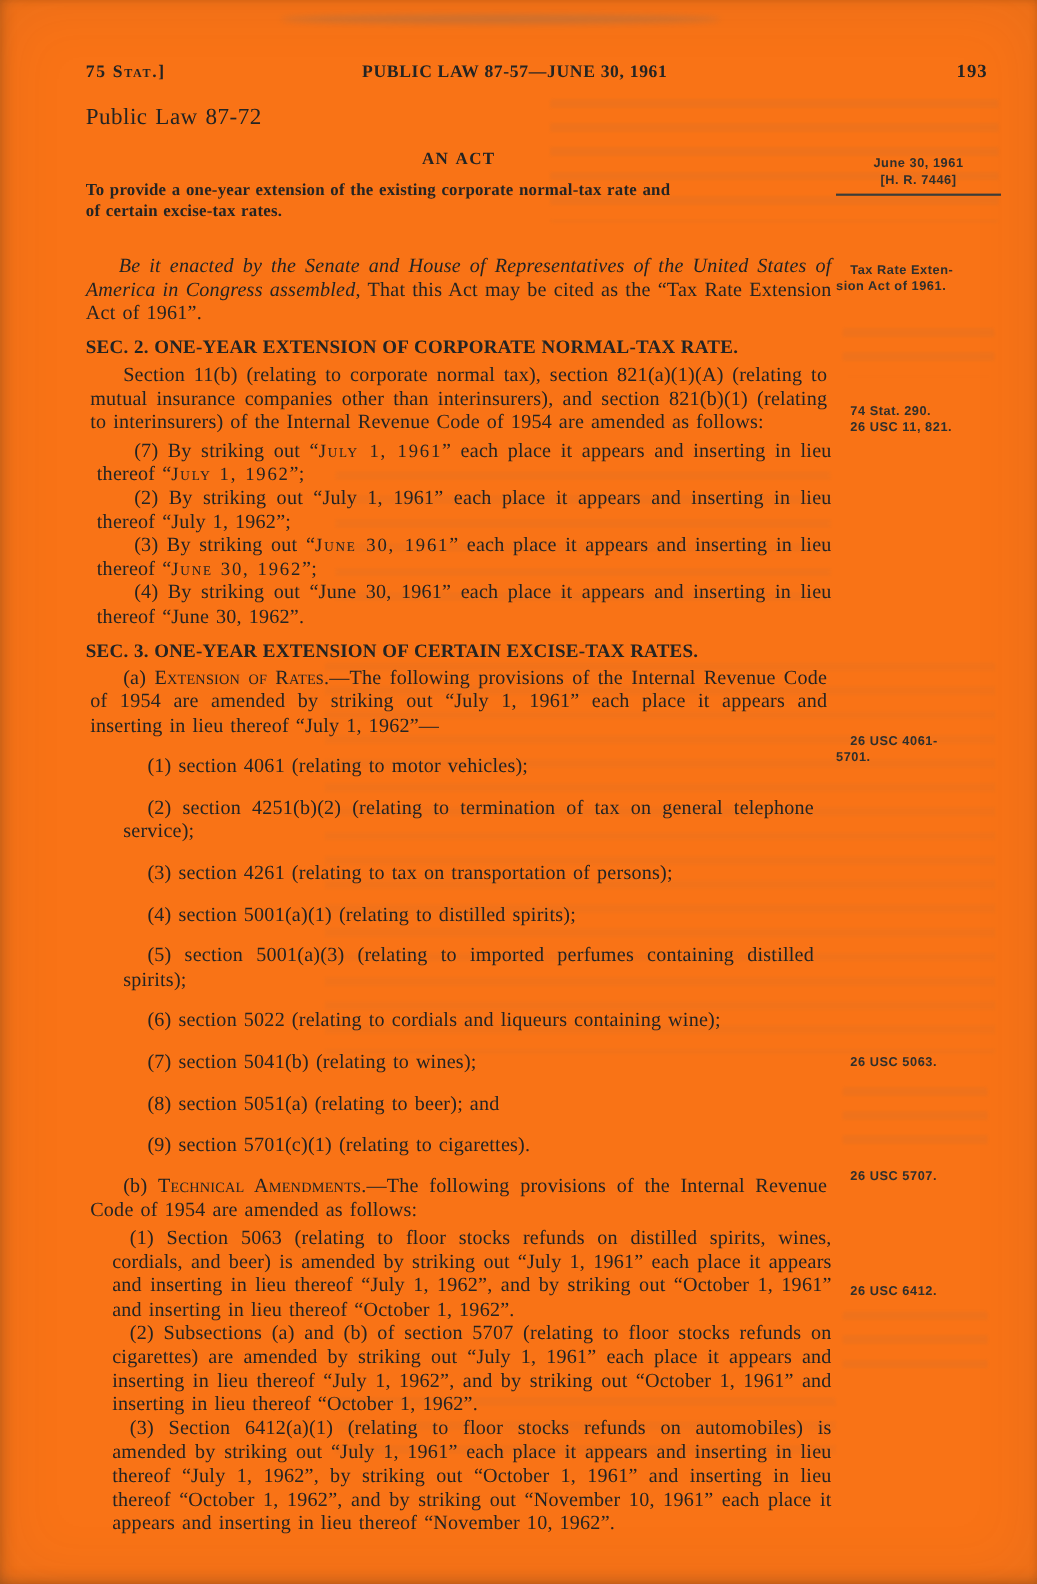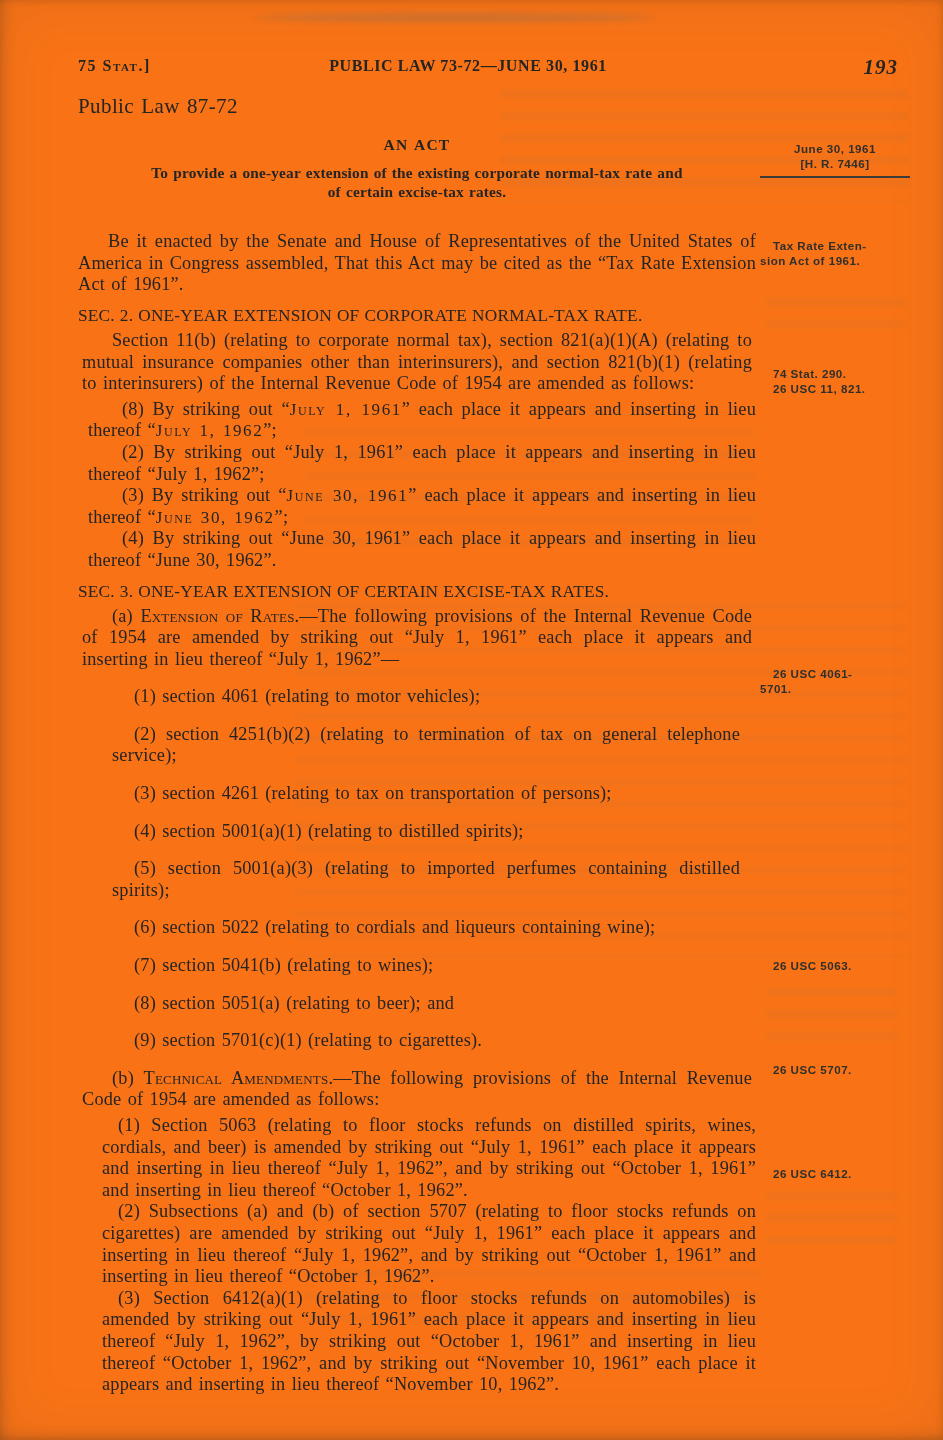--- a/index.html
+++ b/index.html
@@ -17,34 +17,34 @@
       inset 0 -10px 14px -8px rgba(40,40,36,.25),
       inset 0 6px 10px -6px rgba(40,40,36,.12);
   }
   
   .running-head{
     position:absolute;left:78px;top:57px;width:828px;
     font-size:16px;font-weight:700;letter-spacing:.5px;
   }
   .rh-left{position:absolute;left:0;top:0;font-variant:small-caps;letter-spacing:1.5px;}
   .rh-center{position:absolute;left:90px;width:600px;top:0;text-align:center;letter-spacing:.6px;}
-  .rh-page{position:absolute;right:8px;top:-2px;font-size:21px;letter-spacing:1px;font-style:italic;}
+  .rh-page{position:absolute;right:8px;top:-2px;font-size:17px;letter-spacing:1px;}
   
   .main-col{
     position:absolute;left:78px;top:96px;width:678px;z-index:2;
     font-size:18.3px;line-height:21.6px;text-align:justify;
     letter-spacing:.2px;word-spacing:1.5px;
   }
   .law-name{font-size:21px;font-weight:400;letter-spacing:.4px;margin:0 0 16px 0;text-align:left;}
   .an-act{text-align:center;font-weight:700;font-size:15.5px;letter-spacing:1.2px;margin:10px 0 8px 0;}
-  .purpose{text-align:center;font-weight:700;font-size:15.3px;line-height:19px;letter-spacing:.2px;word-spacing:1px;margin:0 0 30px 0;}
+  .purpose{text-align:left;font-weight:700;font-size:15.3px;line-height:19px;letter-spacing:.2px;word-spacing:1px;margin:0 0 30px 0;}
   .para{margin:4px;text-indent:30px;}
   .enacting{margin:0 0 4px 0;}
-  .enacting .it{}
-  .sec-heading{font-weight:400;font-size:17.3px;letter-spacing:.2px;line-height:21px;
+  .enacting .it{font-style:italic;}
+  .sec-heading{font-weight:700;font-size:17.3px;letter-spacing:.2px;line-height:21px;
     margin:9px 0 2px 0;text-indent:0;text-align:left;word-spacing:.5px;}
   .sc{font-variant:small-caps;}
   .sc-sp{font-variant:small-caps;letter-spacing:1.6px;font-size:.93em;}
   .sec2-item{margin:0;padding-left:10px;text-indent:34px;}
   .sec3a-item{margin:16px;padding-left:18px;text-indent:22px;}
   .sec3b-item{margin:0;padding-left:24px;text-indent:16px;}
   
   .note{
     position:absolute;left:760px;width:150px;z-index:2;
     font-family:"Liberation Sans","DejaVu Sans",sans-serif;
@@ -74,40 +74,40 @@
   <div class="ghost" style="top:90px;left:500px;width:408px;height:112px;"></div>
   <div class="ghost" style="top:298px;left:766px;width:138px;height:44px;"></div>
   <div class="ghost" style="top:428px;left:305px;width:450px;height:132px;opacity:.09;"></div>
   <div class="ghost" style="top:602px;left:295px;width:610px;height:356px;opacity:.08;"></div>
   <div class="ghost" style="top:988px;left:766px;width:132px;height:58px;"></div>
   <div class="ghost" style="top:1192px;left:766px;width:132px;height:56px;"></div>
   <div class="ghost" style="top:1270px;left:305px;width:455px;height:62px;opacity:.09;"></div>
 
   <div class="running-head">
     <span class="rh-left">75 Stat.]</span>
-    <span class="rh-center">PUBLIC LAW 73-72—JUNE 30, 1961</span>
+    <span class="rh-center">PUBLIC LAW 87-57—JUNE 30, 1961</span>
     <span class="rh-page">193</span>
   </div>
 
   <div class="main-col">
 
     <p class="law-name">Public Law 87-72</p>
 
     <p class="an-act">AN ACT</p>
 
     <p class="purpose"><span>To provide a one-year extension of the existing corporate normal-tax rate and</span><br>
       <span>of certain excise-tax rates.</span></p>
 
     <p class="para enacting"><span class="it">Be it enacted by the Senate and House of Representatives of the United States of America in Congress assembled</span><span>, That this Act may be cited as the “Tax Rate Extension Act of 1961”.</span></p>
 
     <p class="sec-heading">SEC. 2. ONE-YEAR EXTENSION OF CORPORATE NORMAL-TAX RATE.</p>
 
     <p class="para">Section 11(b) (relating to corporate normal tax), section 821(a)(1)(A) (relating to mutual insurance companies other than interinsurers), and section 821(b)(1) (relating to interinsurers) of the Internal Revenue Code of 1954 are amended as follows:</p>
 
-    <p class="sec2-item"><span>(8) By striking out “</span><span class="sc-sp">July 1, 1961</span><span>” each place it appears and inserting in lieu thereof “</span><span class="sc-sp">July 1, 1962</span><span>”;</span></p>
+    <p class="sec2-item"><span>(7) By striking out “</span><span class="sc-sp">July 1, 1961</span><span>” each place it appears and inserting in lieu thereof “</span><span class="sc-sp">July 1, 1962</span><span>”;</span></p>
 
     <p class="sec2-item"><span>(2) By striking out “</span><span>July 1, 1961</span><span>” each place it appears and inserting in lieu thereof “</span><span>July 1, 1962</span><span>”;</span></p>
 
     <p class="sec2-item"><span>(3) By striking out “</span><span class="sc-sp">June 30, 1961</span><span>” each place it appears and inserting in lieu thereof “</span><span class="sc-sp">June 30, 1962</span><span>”;</span></p>
 
     <p class="sec2-item"><span>(4) By striking out “</span><span>June 30, 1961</span><span>” each place it appears and inserting in lieu thereof “</span><span>June 30, 1962</span><span>”.</span></p>
 
     <p class="sec-heading">SEC. 3. ONE-YEAR EXTENSION OF CERTAIN EXCISE-TAX RATES.</p>
 
     <p class="para"><span>(a) </span><span class="sc">Extension of Rates</span><span>.—The following provisions of the Internal Revenue Code of 1954 are amended by striking out “July 1, 1961” each place it appears and inserting in lieu thereof “July 1, 1962”—</span></p>

